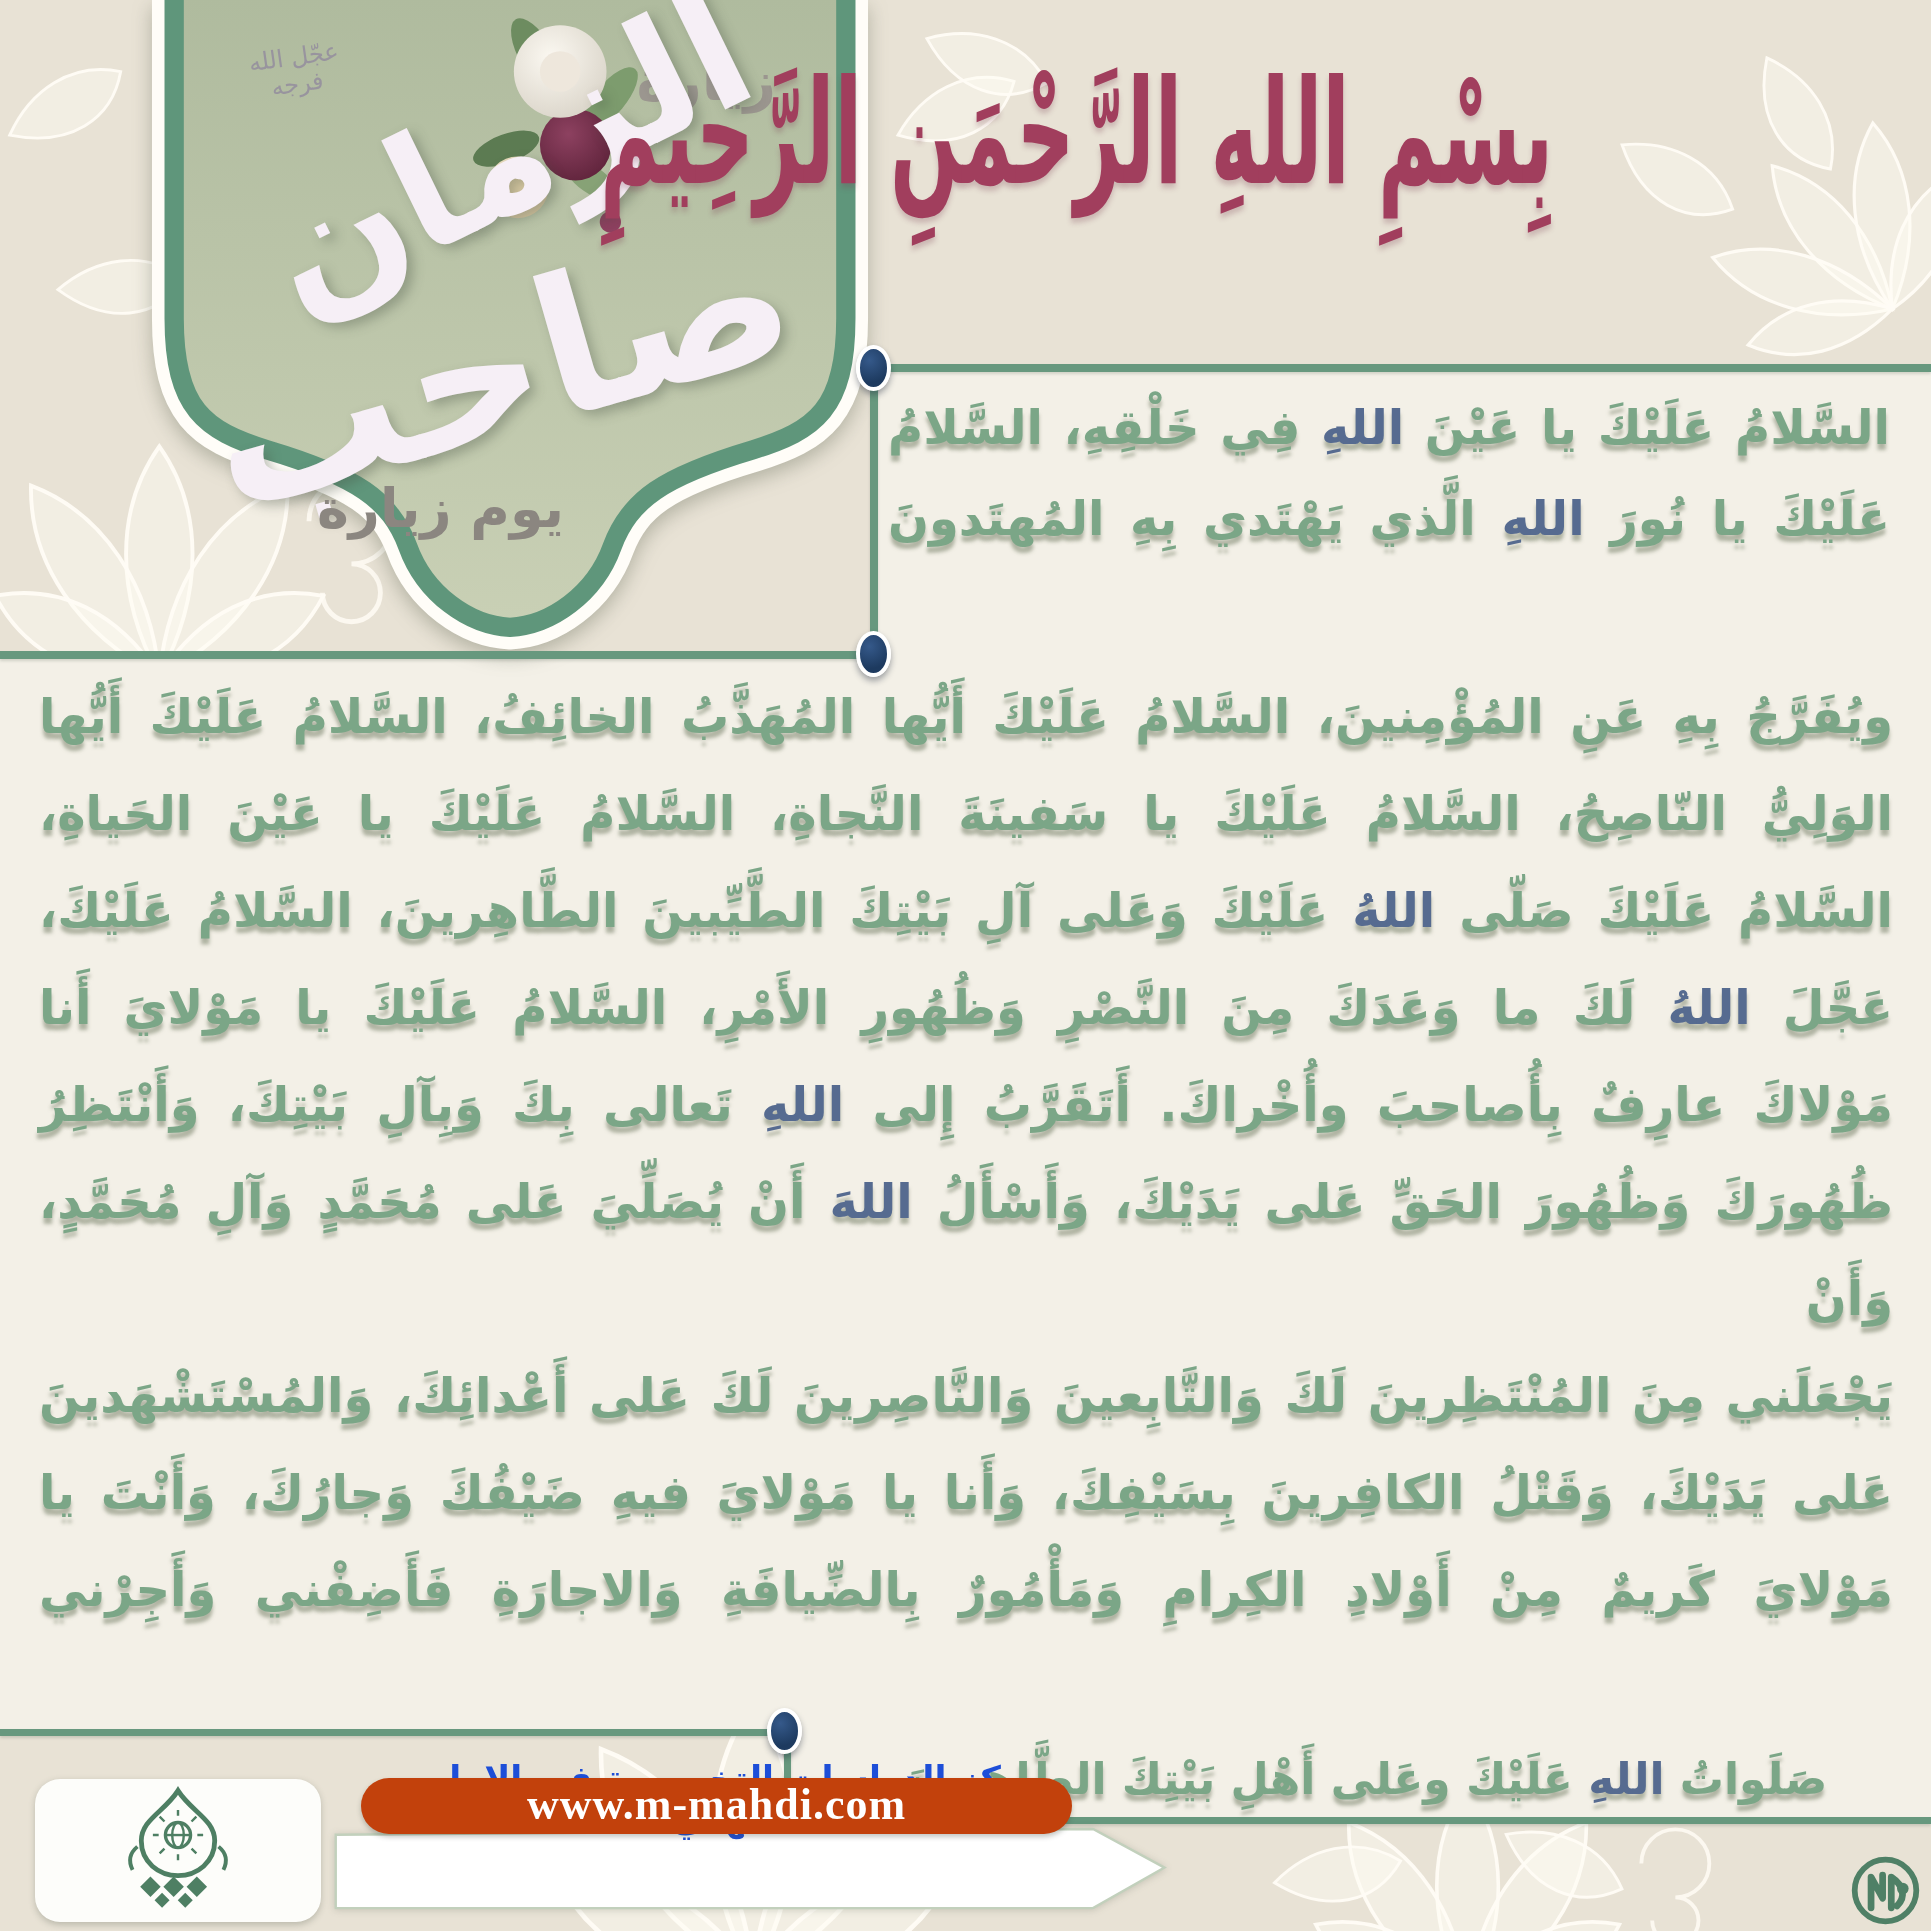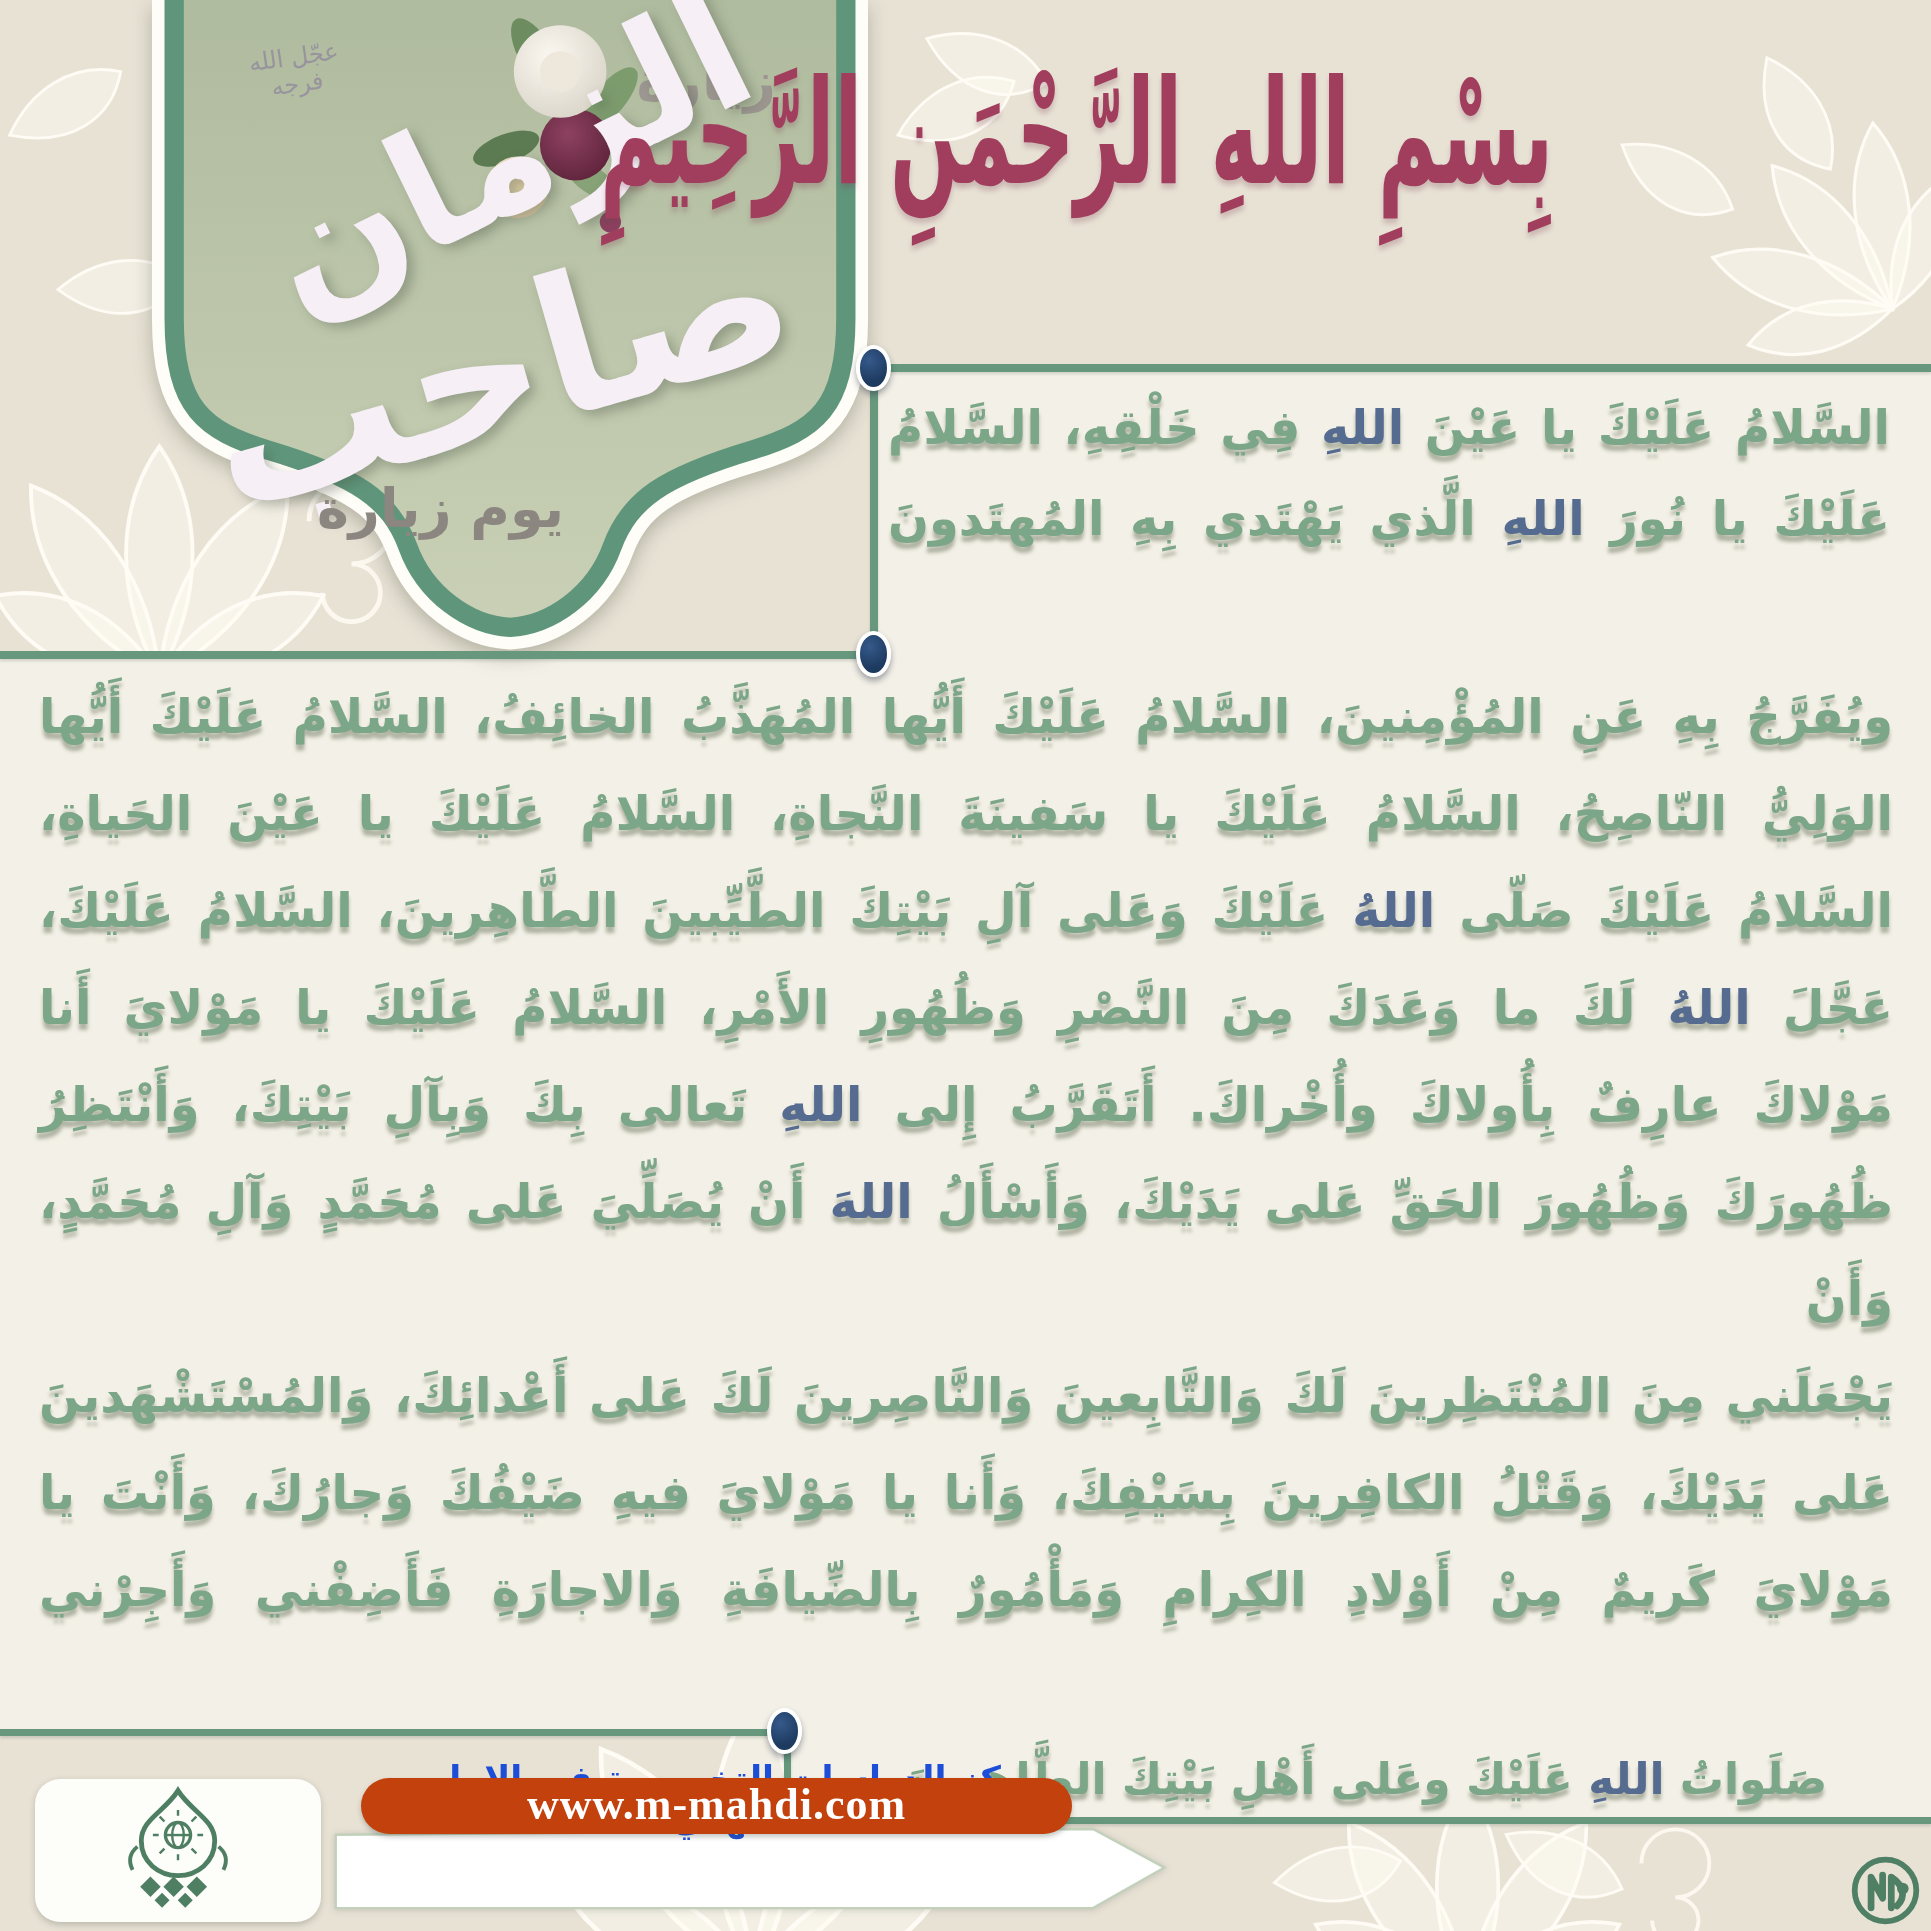--- a/index.html
+++ b/index.html
@@ -179,21 +179,21 @@
 
   <div class="intro-text rtl green-block">
       <div class="tline"><span>السَّلامُ عَلَيْكَ يا عَيْنَ </span><span class="allah">اللهِ</span><span> فِي خَلْقِهِ، السَّلامُ</span></div>
       <div class="tline"><span>عَلَيْكَ يا نُورَ </span><span class="allah">اللهِ</span><span> الَّذي يَهْتَدي بِهِ المُهتَدونَ</span></div>
     </div>
   <div class="body-text rtl green-block">
       <div class="tline"><span>ويُفَرَّجُ بِهِ عَنِ المُؤْمِنينَ، السَّلامُ عَلَيْكَ أَيُّها المُهَذَّبُ الخائِفُ، السَّلامُ عَلَيْكَ أَيُّها</span></div>
       <div class="tline"><span>الوَلِيُّ النّاصِحُ، السَّلامُ عَلَيْكَ يا سَفينَةَ النَّجاةِ، السَّلامُ عَلَيْكَ يا عَيْنَ الحَياةِ،</span></div>
       <div class="tline"><span>السَّلامُ عَلَيْكَ صَلّى </span><span class="allah">اللهُ</span><span> عَلَيْكَ وَعَلى آلِ بَيْتِكَ الطَّيِّبينَ الطَّاهِرينَ، السَّلامُ عَلَيْكَ،</span></div>
       <div class="tline"><span>عَجَّلَ </span><span class="allah">اللهُ</span><span> لَكَ ما وَعَدَكَ مِنَ النَّصْرِ وَظُهُورِ الأَمْرِ، السَّلامُ عَلَيْكَ يا مَوْلايَ أَنا</span></div>
-      <div class="tline"><span>مَوْلاكَ عارِفٌ بِأُولاكَ وأُخْراكَ. أَتَقَرَّبُ إِلى </span><span class="allah">اللهِ</span><span> تَعالى بِكَ وَبِآلِ بَيْتِكَ، وَأَنْتَظِرُ</span></div>
+      <div class="tline"><span>مَوْلاكَ عارِفٌ بِأُصاحبَ وأُخْراكَ. أَتَقَرَّبُ إِلى </span><span class="allah">اللهِ</span><span> تَعالى بِكَ وَبِآلِ بَيْتِكَ، وَأَنْتَظِرُ</span></div>
       <div class="tline"><span>ظُهُورَكَ وَظُهُورَ الحَقِّ عَلى يَدَيْكَ، وَأَسْأَلُ </span><span class="allah">اللهَ</span><span> أَنْ يُصَلِّيَ عَلى مُحَمَّدٍ وَآلِ مُحَمَّدٍ، وَأَنْ</span></div>
       <div class="tline"><span>يَجْعَلَني مِنَ المُنْتَظِرينَ لَكَ وَالتَّابِعينَ وَالنَّاصِرينَ لَكَ عَلى أَعْدائِكَ، وَالمُسْتَشْهَدينَ</span></div>
       <div class="tline"><span>عَلى يَدَيْكَ، وَقَتْلُ الكافِرينَ بِسَيْفِكَ، وَأَنا يا مَوْلايَ فيهِ ضَيْفُكَ وَجارُكَ، وَأَنْتَ يا</span></div>
       <div class="tline"><span>مَوْلايَ كَريمٌ مِنْ أَوْلادِ الكِرامِ وَمَأْمُورٌ بِالضِّيافَةِ وَالاجارَةِ فَأَضِفْني وَأَجِرْني</span></div>
     </div>
   <div class="closing-text rtl green-block"><span>صَلَواتُ </span><span class="allah">اللهِ</span><span> عَلَيْكَ وعَلى أَهْلِ بَيْتِكَ الطَّاهِرينَ.</span></div>
 
   <div class="f-card">
     <svg width="286" height="143" viewBox="0 0 296 148">
       <g stroke="#4e7f63" fill="none" stroke-width="5">

